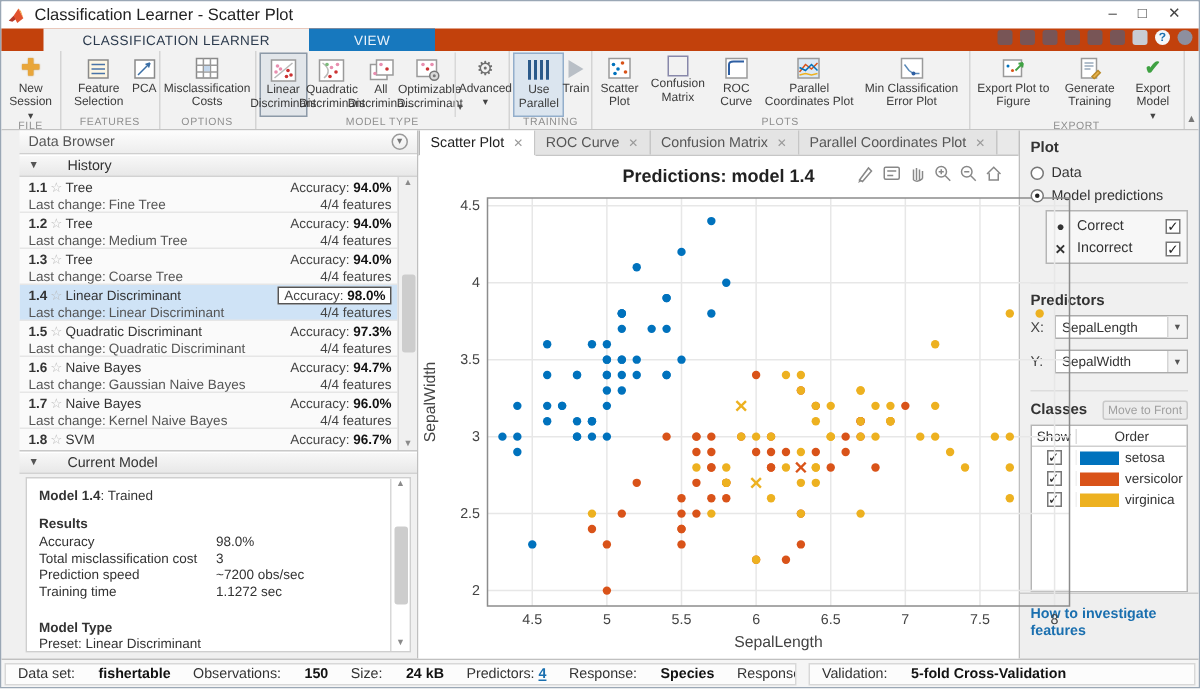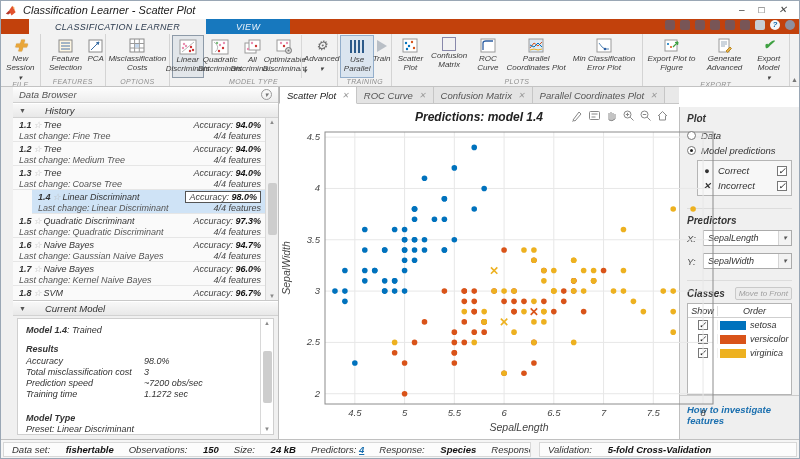--- a/index.html
+++ b/index.html
@@ -1,18 +1,18 @@
 <!DOCTYPE html>
 <html><head>
 <meta charset="utf-8">
 <style>
   * { margin:0; padding:0; box-sizing:border-box; }
   html,body { width:800px; height:459px; overflow:hidden; background:#fff;
     font-family:"Liberation Sans", sans-serif; color:#333; }
-  #app { width:800px; height:459px; display:flex; flex-direction:column; border:1px solid #9aa7b5;font-style:italic; }
+  #app { width:800px; height:459px; display:flex; flex-direction:column; border:1px solid #9aa7b5; }
 
   
   .titlebar { height:18px; background:#fff; display:flex; align-items:center; padding:0 4px; flex:0 0 auto; }
   .matlab-logo { width:13px; height:13px; margin-right:5px; flex:0 0 auto; }
   .title-text { font-size:11px; color:#222; flex:1; white-space:nowrap; }
   .winbtns { display:flex; gap:14px; padding-right:8px; }
   .winbtn { font-size:10px; color:#444; line-height:14px; cursor:default; }
 
   
   .tabstrip { height:15px; background:#c2410c; display:flex; align-items:stretch; flex:0 0 auto; position:relative; }
@@ -52,21 +52,21 @@
   .main { flex:1; display:flex; min-height:0; }
 
   
   .leftpanel { width:278px; flex:0 0 auto; background:#f0f0f0; border-right:1px solid #bfbfbf; display:flex; flex-direction:column; min-height:0;padding-left:12px; }
   .db-header { height:16px; background:linear-gradient(#fdfdfd,#ededed); border-bottom:1px solid #cfcfcf; display:flex; align-items:center; padding:0 6px; font-size:9.5px; color:#555; }
   .db-gear { margin-left:auto; width:11px; height:11px; border:1px solid #9a9a9a; border-radius:50%; font-size:7px; color:#777; text-align:center; line-height:10px; }
   .sec-header { height:15px; background:linear-gradient(#f8f8f8,#e8e8e8); border-bottom:1px solid #d2d2d2; border-top:1px solid #fff; display:flex; align-items:center; gap:19px; padding:0 6px; font-size:9.5px; color:#333; }
   .tri { font-size:7px; color:#555; }
   .hist-list { height:183px; flex:0 0 auto; overflow:hidden; position:relative; background:#fafafa; border-bottom:1px solid #c9c9c9; padding-right:13px; }
   .hist-item { height:24px; padding:1px 4px 0 6px; border-bottom:1px solid #e6e6e6; font-size:9px; }
-  .hist-item.sel { background:#cfe3f6;margin-left:19px; }
+  .hist-item.sel { background:#cfe3f6; }
   .hi-row { display:flex; align-items:center; height:11px; gap:2px; white-space:nowrap; }
   .hi-id { font-weight:bold; }
   .hi-star { color:#b9b9b9; font-size:9px; }
   .hi-right { margin-left:auto; color:#444; }
   .hi-right b { color:#111; }
   .accbox { border:1px solid #555; background:#fff; padding:0 3px; }
   .hi-sub { color:#555; }
   .vscroll { position:absolute; right:0; top:0; bottom:0; width:13px; background:#f0f0f0; border-left:1px solid #d8d8d8; display:flex; flex-direction:column; align-items:center; justify-content:space-between; padding:1px 0; font-size:6px; color:#8a8a8a; }
   .vthumb { width:9px; flex:0 0 52px; background:#cdcdcd; border-radius:2px; }
   .cm-body { flex:1; background:#fff; margin:4px; margin-top:2px; border:1px solid #cfcfcf; position:relative; overflow:hidden; padding:6px 16px 4px 8px; font-size:9px; line-height:1.25; }
@@ -80,21 +80,21 @@
   .dtab { display:flex; align-items:center; gap:6px; font-size:9.5px; padding:0 7px; border-right:1px solid #c6c6c6; color:#555; background:#e4e4e4; }
   .dtab.active { background:#fff; color:#222; border-bottom:1px solid #fff; margin-bottom:-1px; border-left:1px solid #b5b5b5; }
   .dtab-close { font-size:8px; color:#999; }
   .plotarea { flex:1; background:#fff; position:relative; min-height:0; }
   .plot-title-row { height:22px; position:relative; }
   .plot-title { position:absolute; left:0; right:0; top:6px; text-align:center; font-size:12px; font-weight:bold; color:#222; }
   .plot-tools { position:absolute; right:10px; top:5px; display:flex; gap:4px; }
   .ptool svg { display:block; }
 
   
-  .rightpanel { width:120px; flex:0 0 auto; background:#f0f0f0; border-left:1px solid #bfbfbf; display:flex; flex-direction:column; font-size:9.5px; min-height:0;margin-top:20px; }
+  .rightpanel { width:120px; flex:0 0 auto; background:#f0f0f0; border-left:1px solid #bfbfbf; display:flex; flex-direction:column; font-size:9.5px; min-height:0; }
   .rp-inner { flex:1; overflow:hidden; padding:6px 7px 0 7px; display:flex; flex-direction:column; }
   .rp-h { font-weight:bold; font-size:10px; margin-bottom:4px; }
   .radio-row { display:flex; align-items:center; gap:5px; height:15px; }
   .radio { width:9px; height:9px; border:1px solid #777; border-radius:50%; background:#fff; position:relative; flex:0 0 auto; }
   .radio.on::after { content:""; position:absolute; left:2px; top:2px; width:3px; height:3px; border-radius:50%; background:#222; }
   .ci-box { border:1px solid #b5b5b5; margin:2px 0 8px 10px; padding:2px 4px; background:#f7f7f7; }
   .ci-row { display:flex; align-items:center; gap:6px; height:15px; }
   .ci-glyph { width:10px; text-align:center; font-weight:bold; font-size:9px; }
   .cb { width:10px; height:10px; border:1px solid #777; background:#fff; font-size:9px; line-height:9px; text-align:center; color:#222; flex:0 0 auto; }
   .ci-row .cb { margin-left:auto; }
@@ -378,21 +378,21 @@
         <div class="rbtn">
           <span class="ricon">
             <svg width="16" height="15" viewBox="0 0 16 15">
                 <rect x="2" y="1" width="10" height="13" fill="#fff" stroke="#9a9a9a"></rect>
                 <line x1="4" y1="4" x2="10" y2="4" stroke="#9ab"></line>
                 <line x1="4" y1="6" x2="10" y2="6" stroke="#9ab"></line>
                 <line x1="4" y1="8" x2="8" y2="8" stroke="#9ab"></line>
                 <path d="M9 13 L13 9 L14.5 10.5 L10.5 14.5 Z" fill="#e8b24a" stroke="#b98a2a"></path>
               </svg>
           </span>
-          <span class="lbl">Generate Advanced</span>
+          <span class="lbl">Generate Training</span>
         </div>
         <div class="rbtn">
           <span class="ricon greencheck">✔</span>
           <span class="lbl">Export Model</span>
           <span class="caret">▾</span>
         </div>
       </div>
       <div class="rgroup-label">EXPORT</div>
     </div>
 

